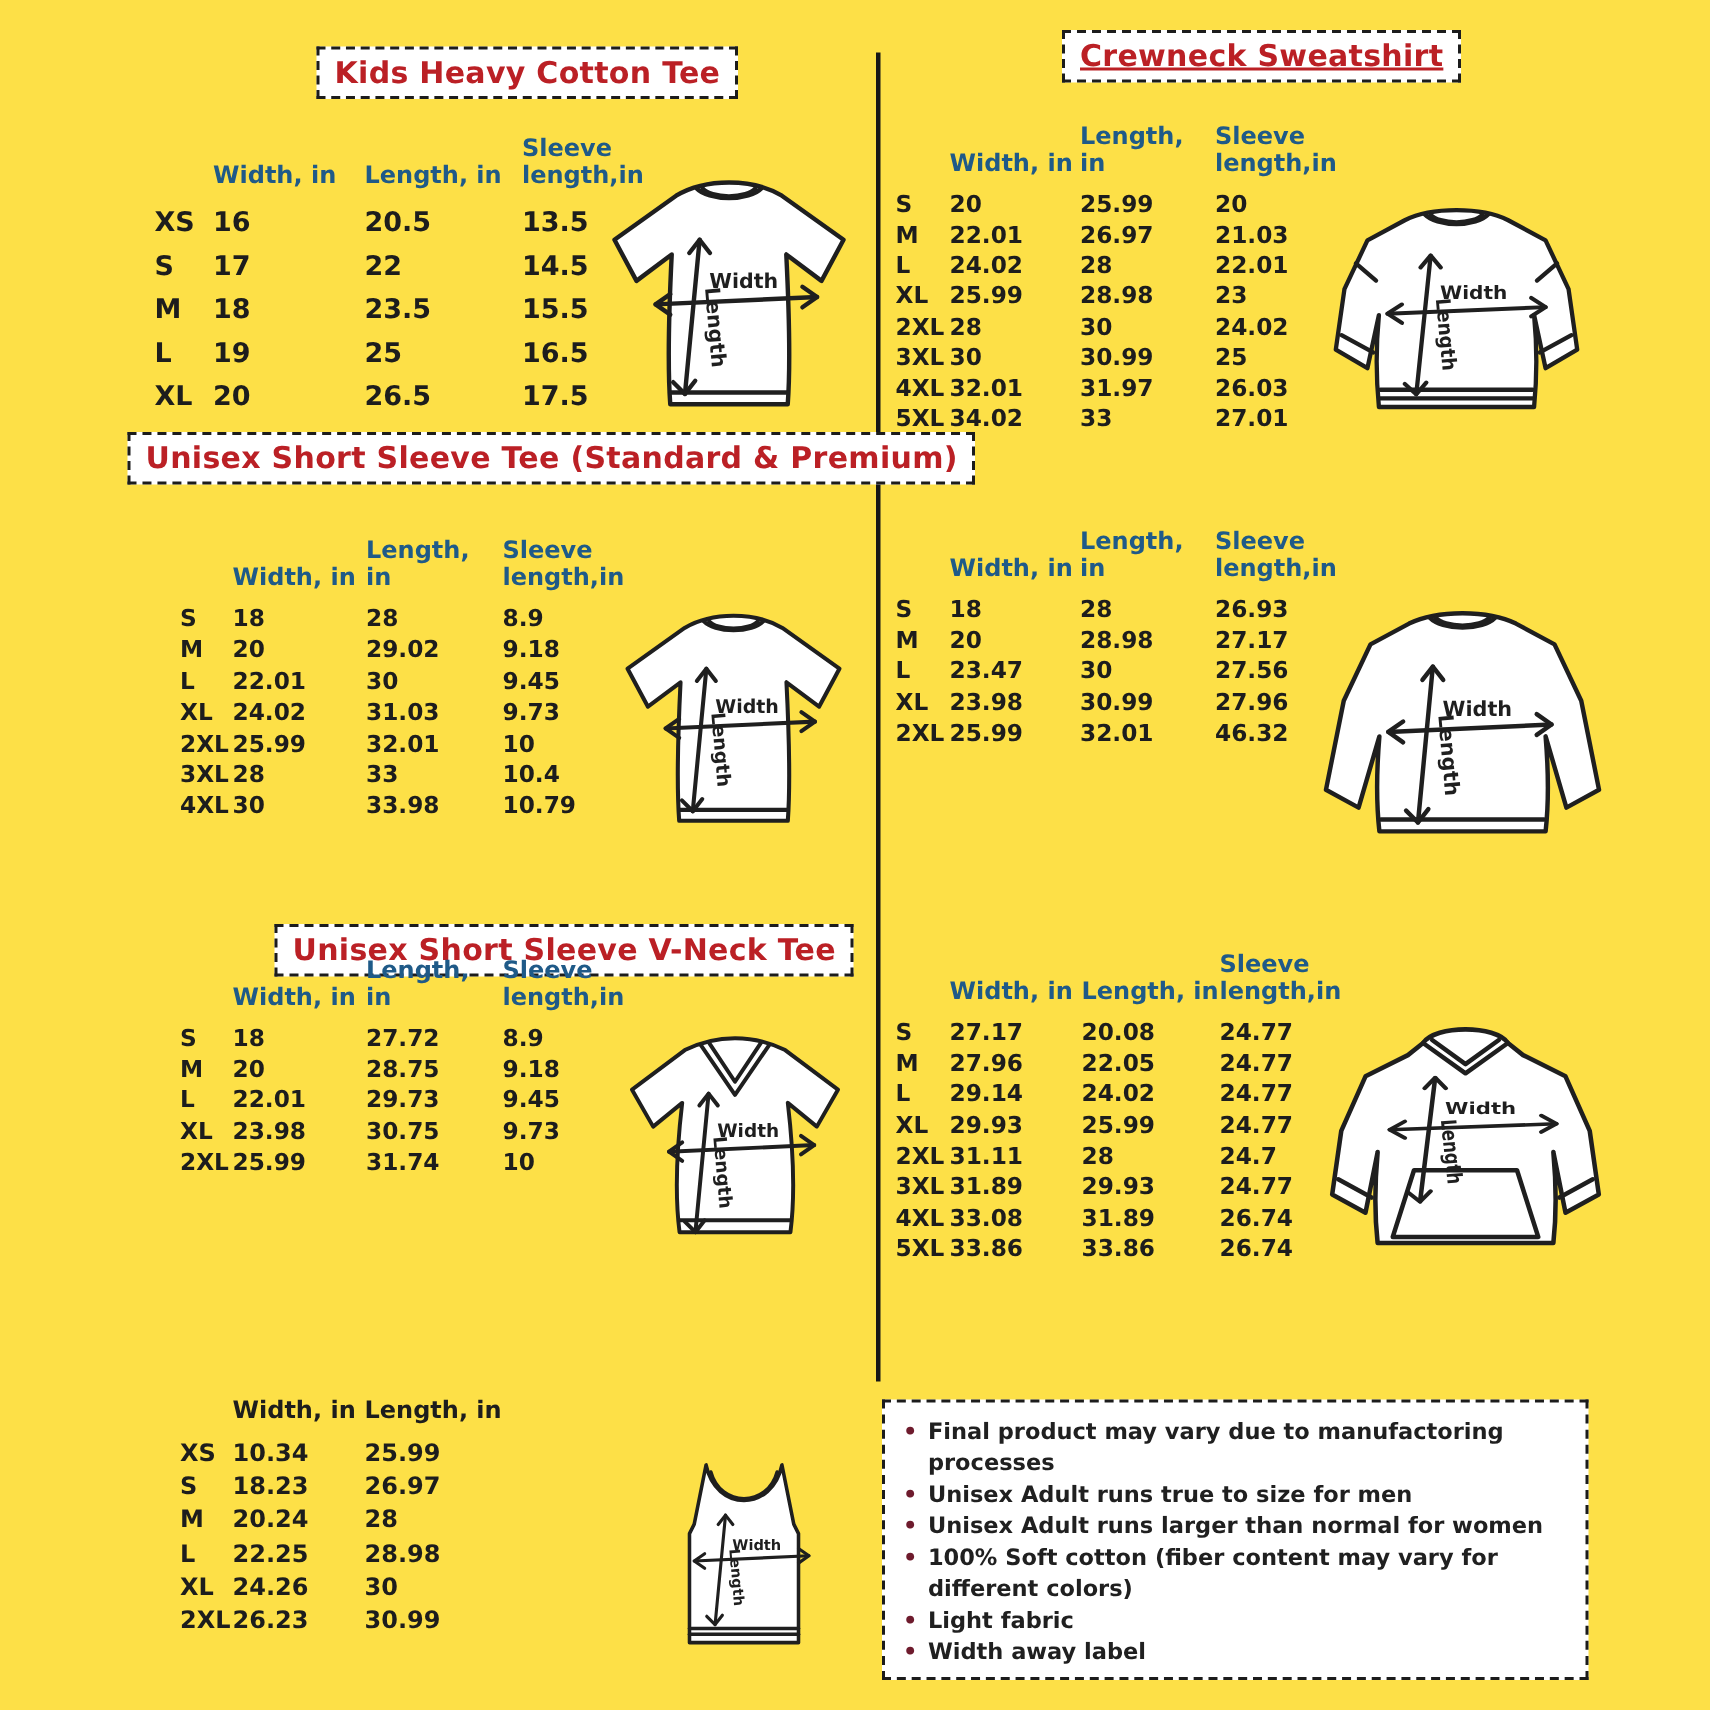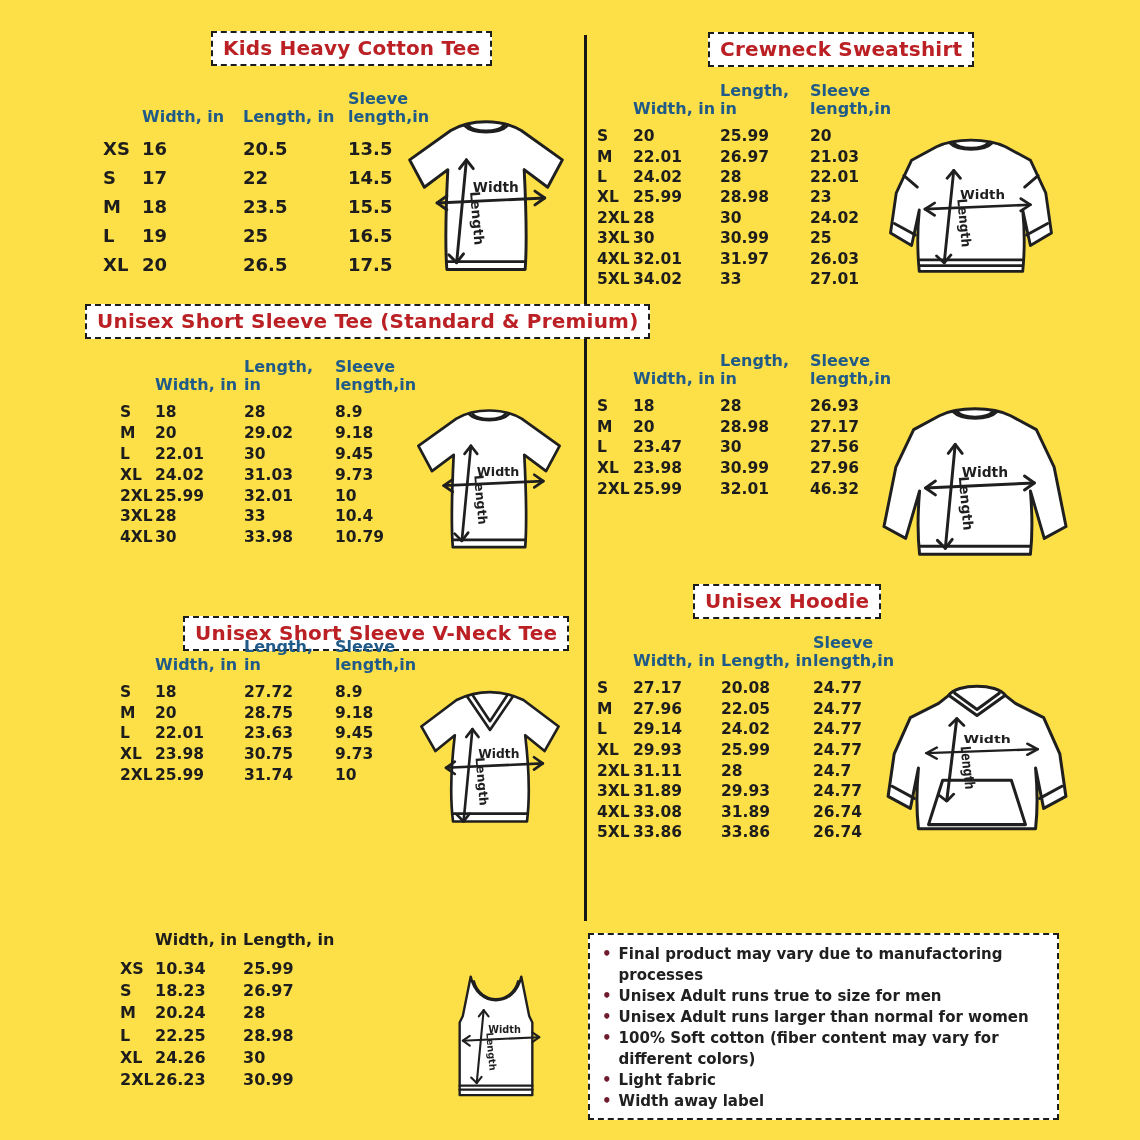--- a/index.html
+++ b/index.html
@@ -121,21 +121,21 @@
     </div>
   <svg class="garment" viewBox="0 0 200 190" style="left:388px;top:106px;width:196px;height:186px;">
     <use href="#g-tee"></use>
     <g>
       <use href="#g-arrows"></use>
       <text class="dim-label" x="110" y="88">Width</text>
       <text class="dim-label" transform="translate(86 115) rotate(85)">Length</text>
     </g>
   </svg>
 
-  <div class="title-box" style="left:85px;top:304px;">Unisex Short Sleeve Tee (Standard &amp; Premium)</div>
+  <div class="title-box" style="left:85px;top:288px;">Unisex Short Sleeve Tee (Standard &amp; Premium)</div>
   <div class="size-table t-mid" style="left:120px;top:352px;grid-template-columns:35px 89px 91px 85px;grid-template-rows:50px;grid-auto-rows:20.8px;">
       <div class="th corner"></div>
       <div class="th">Width, in</div>
       <div class="th">Length, in</div>
       <div class="th">Sleeve
 length,in</div>
       <div class="td size">S</div>
       <div class="td">18</div>
       <div class="td">28</div>
       <div class="td">8.9</div>
@@ -183,21 +183,21 @@
       <div class="td size">S</div>
       <div class="td">18</div>
       <div class="td">27.72</div>
       <div class="td">8.9</div>
       <div class="td size">M</div>
       <div class="td">20</div>
       <div class="td">28.75</div>
       <div class="td">9.18</div>
       <div class="td size">L</div>
       <div class="td">22.01</div>
-      <div class="td">23.63</div>
+      <div class="td">29.73</div>
       <div class="td">9.45</div>
       <div class="td size">XL</div>
       <div class="td">23.98</div>
       <div class="td">30.75</div>
       <div class="td">9.73</div>
       <div class="td size">2XL</div>
       <div class="td">25.99</div>
       <div class="td">31.74</div>
       <div class="td">10</div>
     </div>
@@ -235,21 +235,21 @@
     </div>
   <svg class="garment" viewBox="0 0 200 190" style="left:417px;top:950px;width:158px;height:178px;">
     <use href="#g-tank"></use>
     <g transform="translate(14 10) scale(0.88)">
       <use href="#g-arrows"></use>
       <text class="dim-label" x="110" y="88">Width</text>
       <text class="dim-label" transform="translate(86 115) rotate(85)">Length</text>
     </g>
   </svg>
 
-  <div class="title-box" style="left:708px;top:32px;">Crewneck Sweatshirt</div>
+  <div class="title-box" style="left:708px;top:20px;text-decoration:underline;">Crewneck Sweatshirt</div>
   <div class="size-table t-mid" style="left:597px;top:80px;grid-template-columns:36px 87px 90px 82px;grid-template-rows:46px;grid-auto-rows:20.4px;">
       <div class="th corner"></div>
       <div class="th">Width, in</div>
       <div class="th">Length, in</div>
       <div class="th">Sleeve
 length,in</div>
       <div class="td size">S</div>
       <div class="td">20</div>
       <div class="td">25.99</div>
       <div class="td">20</div>
@@ -320,21 +320,20 @@
     </div>
   <svg class="garment" viewBox="0 0 200 190" style="left:866px;top:390px;width:218px;height:188px;">
     <use href="#g-ls"></use>
     <g>
       <use href="#g-arrows"></use>
       <text class="dim-label" x="110" y="88">Width</text>
       <text class="dim-label" transform="translate(86 115) rotate(85)">Length</text>
     </g>
   </svg>
 
-  <div class="title-box" style="left:693px;top:584px;">Unisex Hoodie</div>
   <div class="size-table t-mid" style="left:597px;top:632px;grid-template-columns:36px 88px 92px 84px;grid-template-rows:46px;grid-auto-rows:20.6px;">
       <div class="th corner"></div>
       <div class="th">Width, in</div>
       <div class="th">Length, in</div>
       <div class="th">Sleeve
 length,in</div>
       <div class="td size">S</div>
       <div class="td">27.17</div>
       <div class="td">20.08</div>
       <div class="td">24.77</div>

